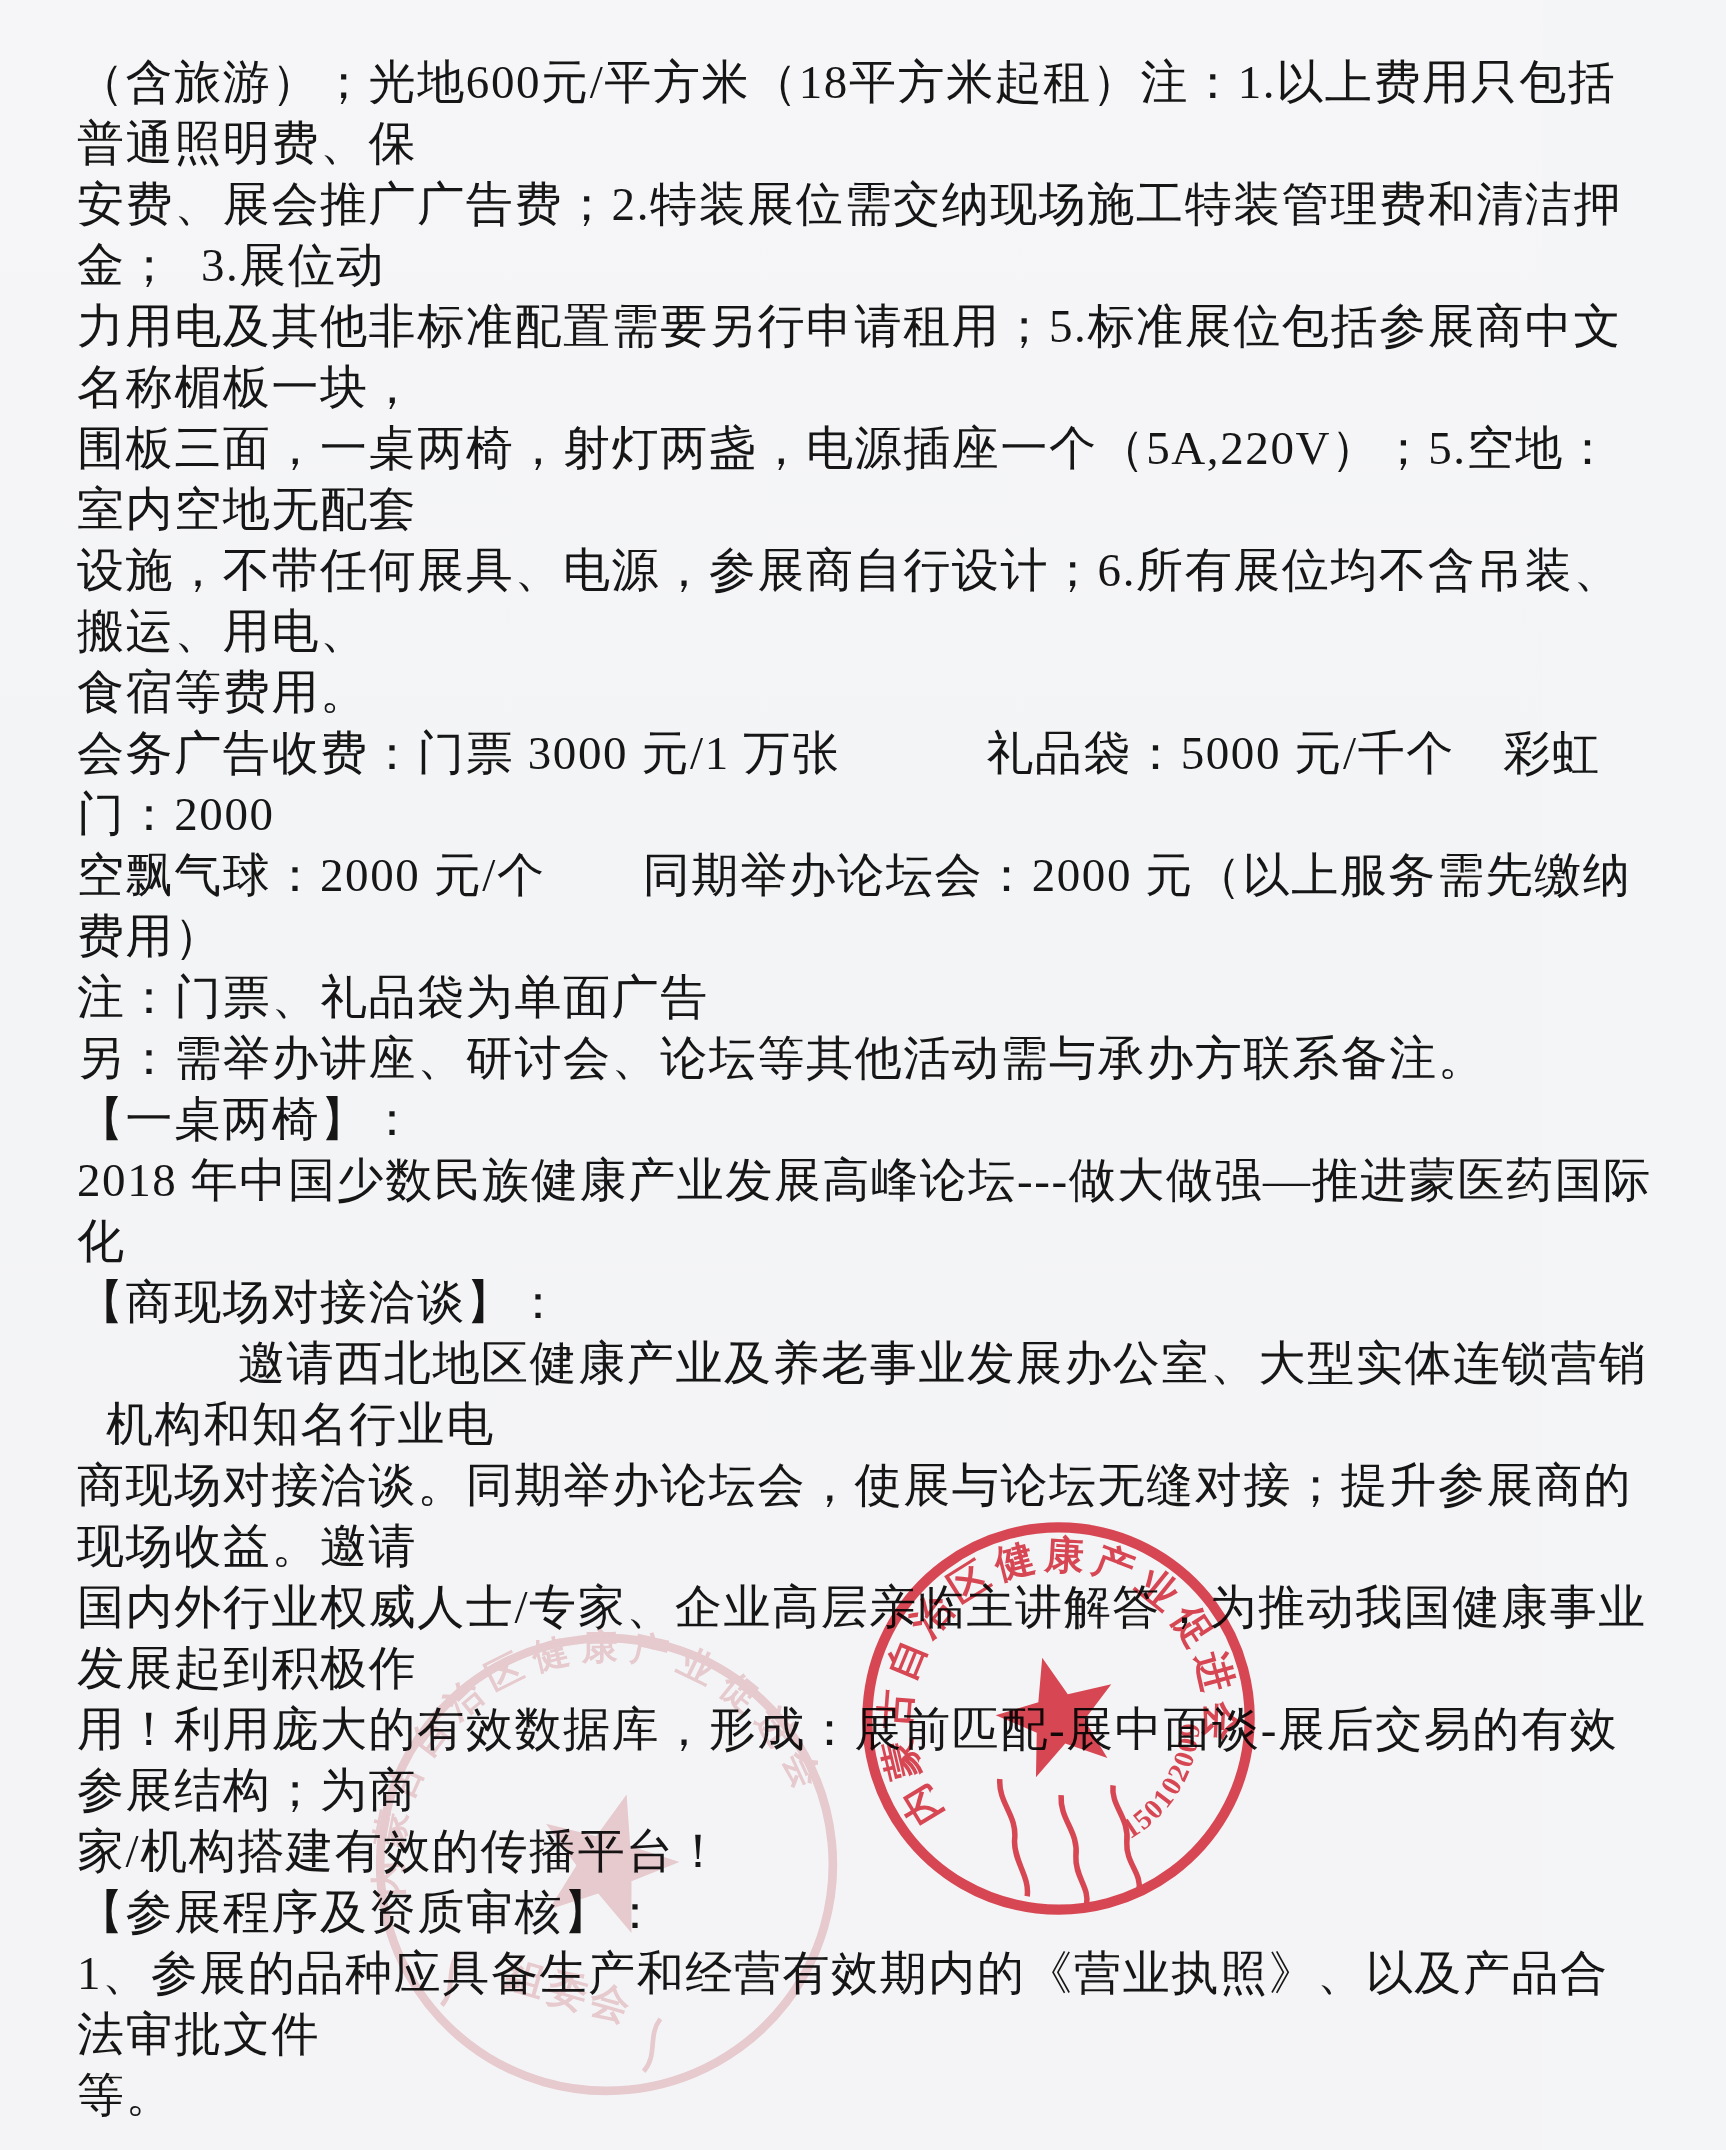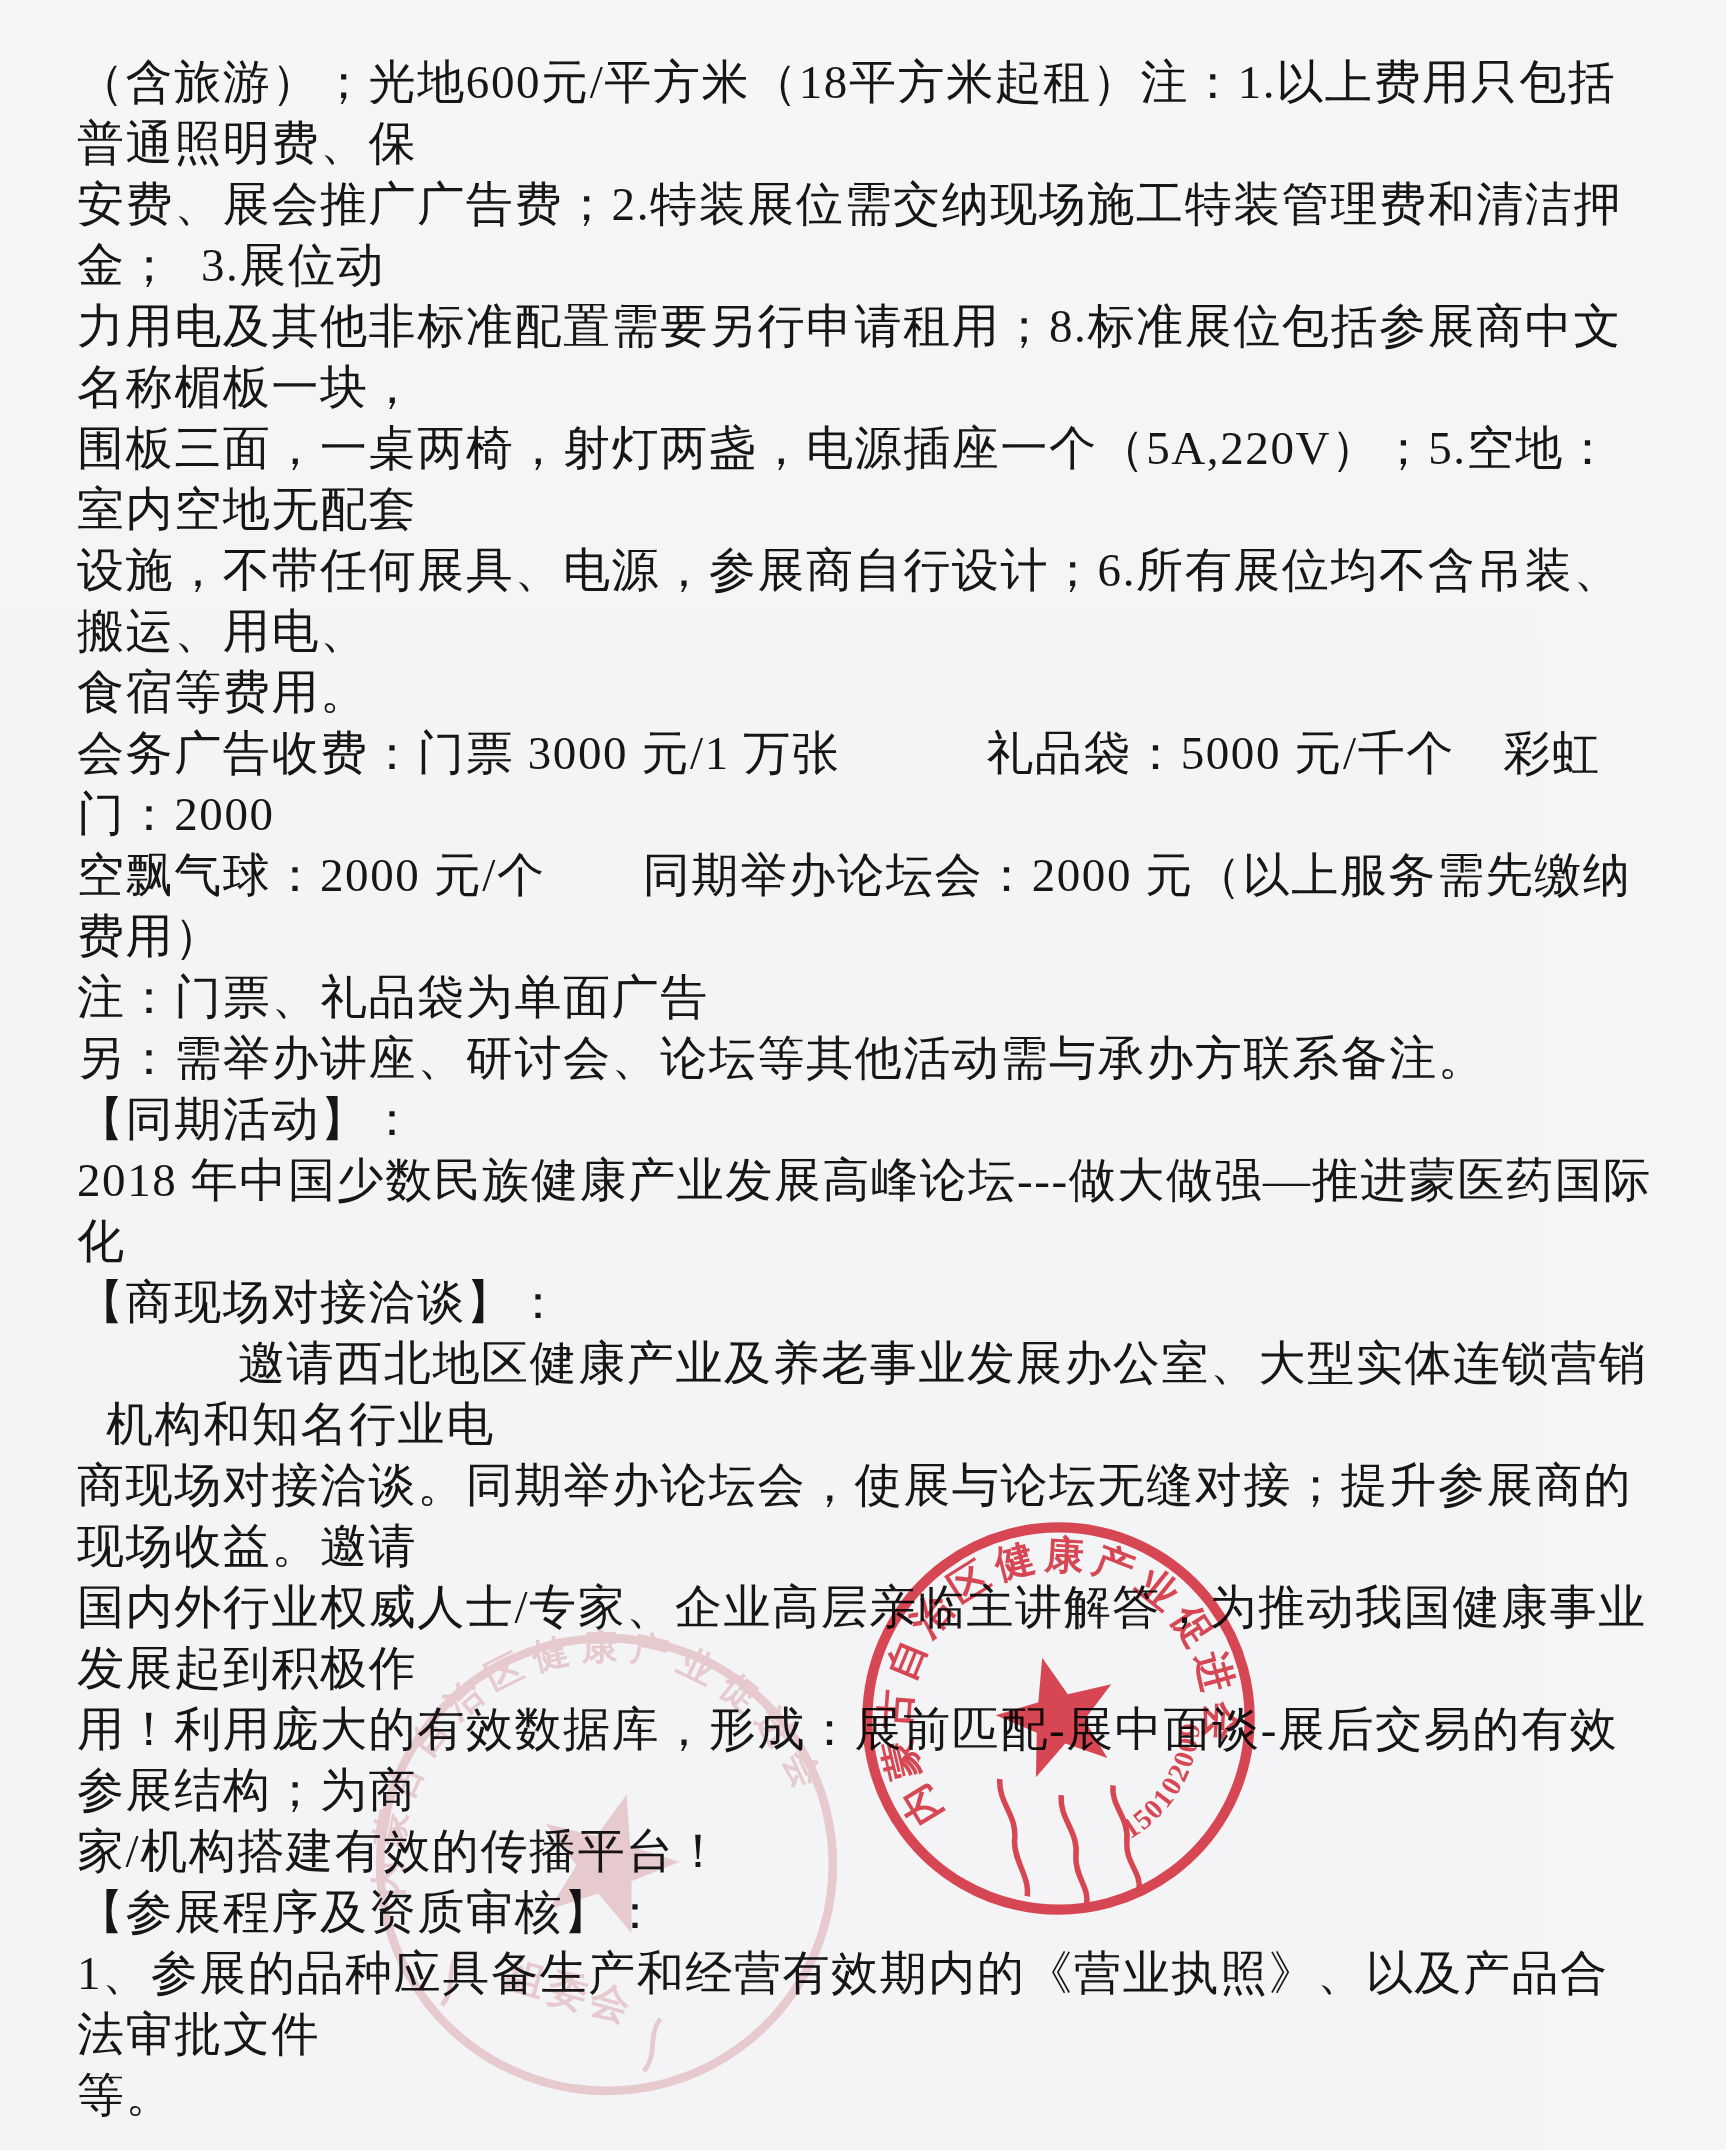--- a/index.html
+++ b/index.html
@@ -25,29 +25,29 @@
   .stamp text{font-family:"Liberation Serif","DejaVu Serif",serif;font-weight:bold;}
 </style>
 </head>
 <body>
 
 <div class="page">
 
   <div class="doc">
       <div class="line"><span>（含旅游）；光地600元/平方米（18平方米起租）注：1.以上费用只包括普通照明费、保</span></div>
       <div class="line"><span>安费、展会推广广告费；2.特装展位需交纳现场施工特装管理费和清洁押金；  3.展位动</span></div>
-      <div class="line"><span>力用电及其他非标准配置需要另行申请租用；8.标准展位包括参展商中文名称楣板一块，</span></div>
+      <div class="line"><span>力用电及其他非标准配置需要另行申请租用；5.标准展位包括参展商中文名称楣板一块，</span></div>
       <div class="line"><span>围板三面，一桌两椅，射灯两盏，电源插座一个（5A,220V）；5.空地：室内空地无配套</span></div>
       <div class="line"><span>设施，不带任何展具、电源，参展商自行设计；6.所有展位均不含吊装、搬运、用电、</span></div>
       <div class="line"><span>食宿等费用。</span></div>
       <div class="line"><span class="b">会务广告收费：</span><span>门票 3000 元/1 万张　　　</span><span class="b">礼品袋：</span><span>5000 元/千个　</span><span class="b">彩虹门：</span><span>2000</span></div>
       <div class="line"><span class="b">空飘气球：</span><span>2000 元/个　　</span><span class="b">同期举办论坛会：</span><span>2000 元（以上服务需先缴纳费用）</span></div>
       <div class="line"><span>注：门票、礼品袋为单面广告</span></div>
       <div class="line"><span>另：需举办讲座、研讨会、论坛等其他活动需与承办方联系备注。</span></div>
-      <div class="line"><span class="b">【同期活动】：</span></div>
+      <div class="line"><span class="b">【一桌两椅】：</span></div>
       <div class="line"><span>2018 年中国少数民族健康产业发展高峰论坛---做大做强—推进蒙医药国际化</span></div>
       <div class="line"><span class="b">【商现场对接洽谈】：</span></div>
       <div class="line indent"><span>邀请西北地区健康产业及养老事业发展办公室、大型实体连锁营销机构和知名行业电</span></div>
       <div class="line"><span>商现场对接洽谈。同期举办论坛会，使展与论坛无缝对接；提升参展商的现场收益。邀请</span></div>
       <div class="line"><span>国内外行业权威人士/专家、企业高层亲临主讲解答，为推动我国健康事业发展起到积极作</span></div>
       <div class="line"><span>用！利用庞大的有效数据库，形成：展前匹配-展中面谈-展后交易的有效参展结构；为商</span></div>
       <div class="line"><span>家/机构搭建有效的传播平台！</span></div>
       <div class="line"><span class="b">【参展程序及资质审核】：</span></div>
       <div class="line"><span>1、参展的品种应具备生产和经营有效期内的《营业执照》、以及产品合法审批文件</span></div>
       <div class="line"><span>等。</span></div>

